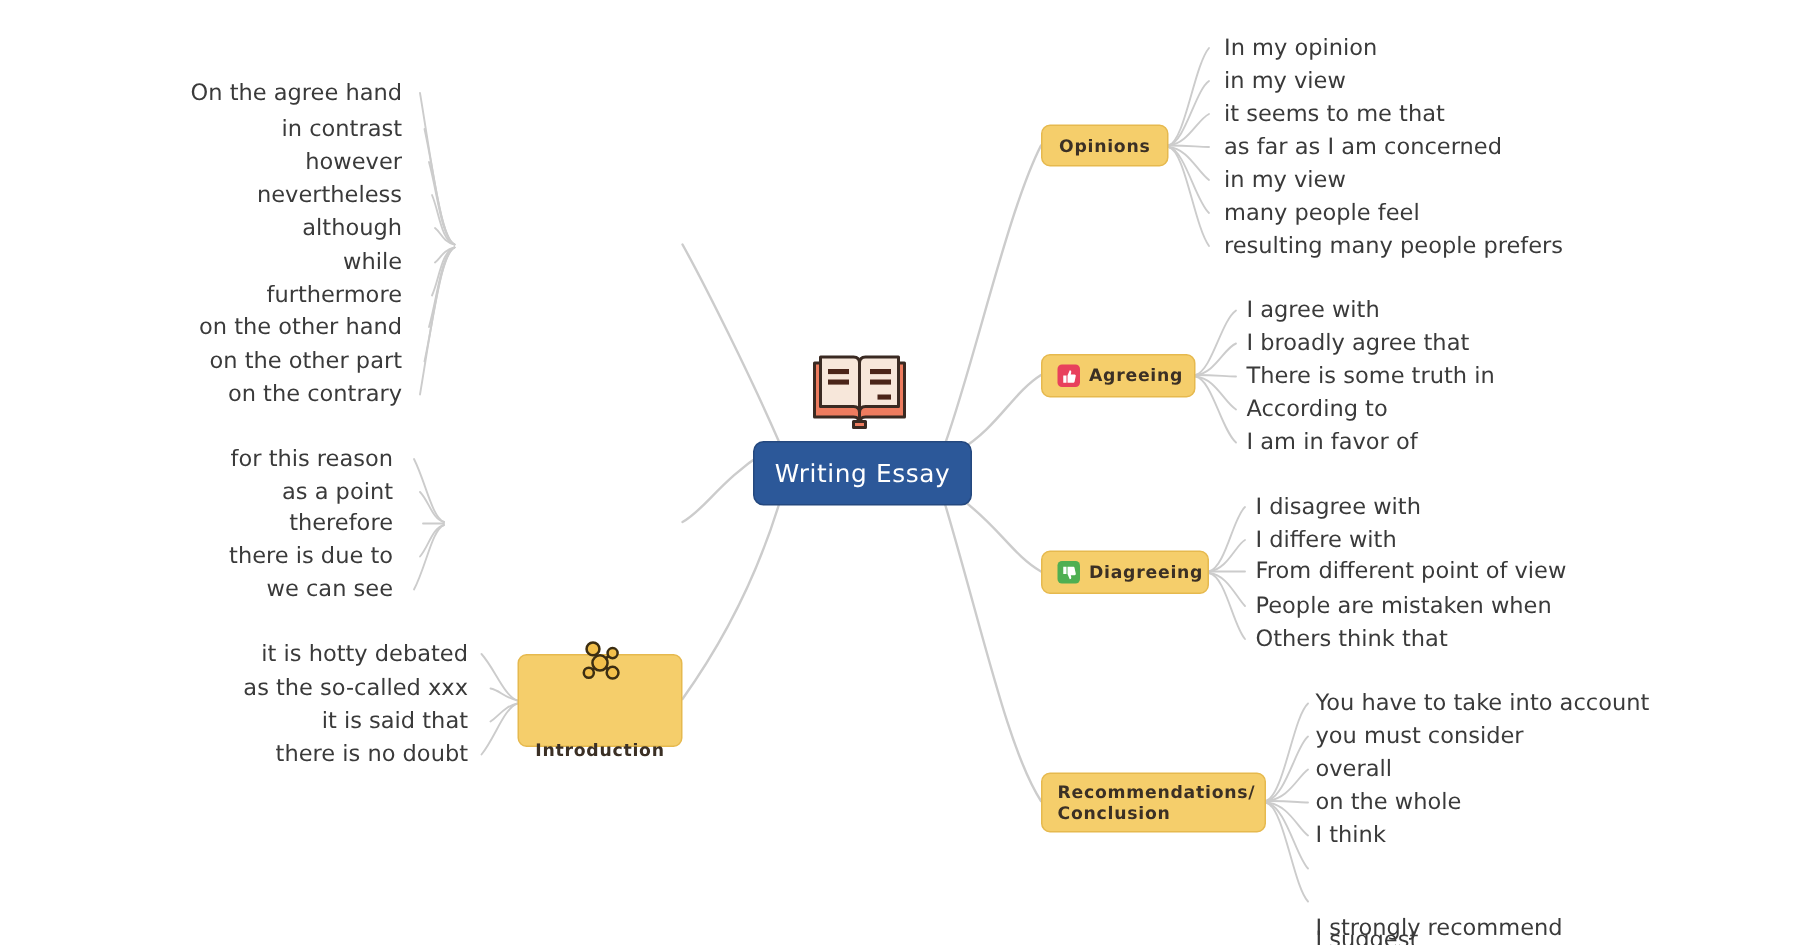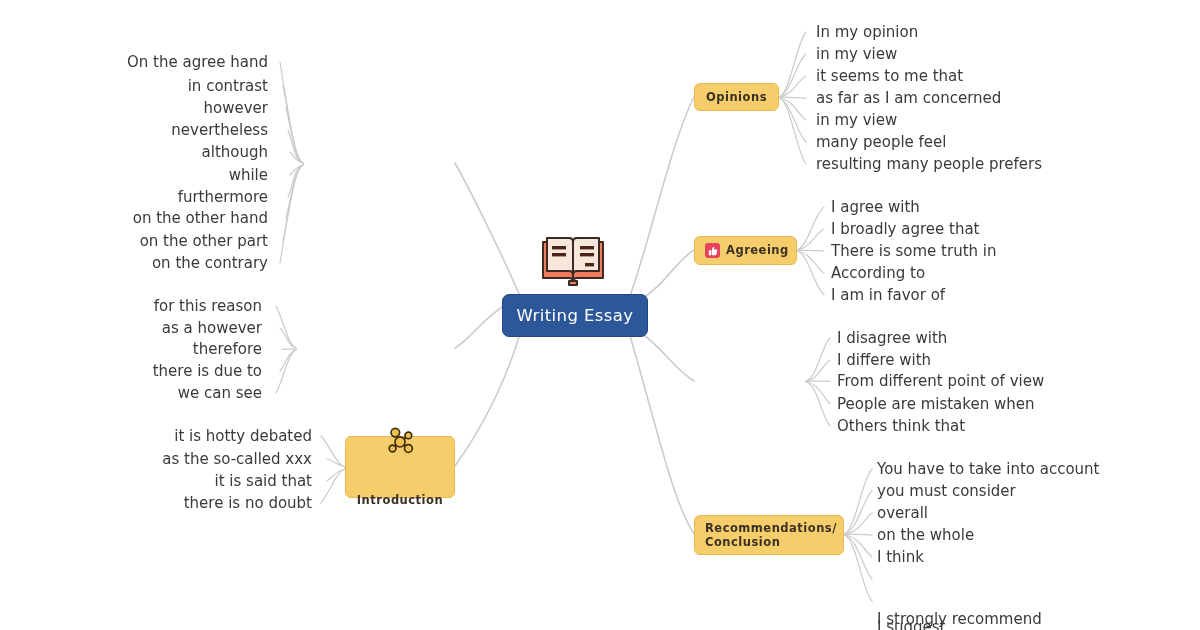--- a/index.html
+++ b/index.html
@@ -193,21 +193,21 @@
   <div class="leaf r" style="left:268px; top:108px;">however</div>
   <div class="leaf r" style="left:268px; top:130px;">nevertheless</div>
   <div class="leaf r" style="left:268px; top:152px;">although</div>
   <div class="leaf r" style="left:268px; top:175px;">while</div>
   <div class="leaf r" style="left:268px; top:197px;">furthermore</div>
   <div class="leaf r" style="left:268px; top:218px;">on the other hand</div>
   <div class="leaf r" style="left:268px; top:241px;">on the other part</div>
   <div class="leaf r" style="left:268px; top:263px;">on the contrary</div>
 
   <div class="leaf r" style="left:262px; top:306px;">for this reason</div>
-  <div class="leaf r" style="left:262px; top:328px;">as a however</div>
+  <div class="leaf r" style="left:262px; top:328px;">as a point</div>
   <div class="leaf r" style="left:262px; top:349px;">therefore</div>
   <div class="leaf r" style="left:262px; top:371px;">there is due to</div>
   <div class="leaf r" style="left:262px; top:393px;">we can see</div>
 
   <div class="branch stacked" style="left:345px; top:436px; width:110px; height:62px;">
     <span class="b-icon">
       <svg viewBox="0 0 34 30" width="32" height="28">
         <g stroke="#3C2E12" stroke-width="2" stroke-linecap="round">
           <line x1="17" y1="16" x2="12" y2="6"></line>
           <line x1="17" y1="16" x2="26" y2="9"></line>
@@ -248,20 +248,30 @@
       </span>
     </span>
     <span class="b-label">Agreeing</span>
   </div>
   <div class="leaf l" style="left:831px; top:207px;">I agree with</div>
   <div class="leaf l" style="left:831px; top:229px;">I broadly agree that</div>
   <div class="leaf l" style="left:831px; top:251px;">There is some truth in</div>
   <div class="leaf l" style="left:831px; top:273px;">According to</div>
   <div class="leaf l" style="left:831px; top:295px;">I am in favor of</div>
 
+  <div class="branch" style="left:694px; top:367px; width:112px; height:29px;">
+    <span class="b-icon">
+      <span class="chip down">
+        <svg viewBox="0 0 12 12" width="10" height="10">
+          <path d="M4.4,1 L4.4,6.8 L6.2,11 C7.3,11 7.6,10.1 7.3,9 L7,7.7 L10,7.7 C10.8,7.7 11.2,7.1 11,6.4 L10.1,2.1 C10,1.4 9.5,1 8.8,1 Z M1,1 L3.6,1 L3.6,6.8 L1,6.8 Z" fill="#ffffff"></path>
+        </svg>
+      </span>
+    </span>
+    <span class="b-label">Diagreeing</span>
+  </div>
   <div class="leaf l" style="left:837px; top:338px;">I disagree with</div>
   <div class="leaf l" style="left:837px; top:360px;">I differe with</div>
   <div class="leaf l" style="left:837px; top:381px;">From different point of view</div>
   <div class="leaf l" style="left:837px; top:404px;">People are mistaken when</div>
   <div class="leaf l" style="left:837px; top:426px;">Others think that</div>
 
   <div class="branch" style="left:694px; top:515px; width:150px; height:40px;">
     <span class="b-label">Recommendations/
 Conclusion</span>
   </div>

